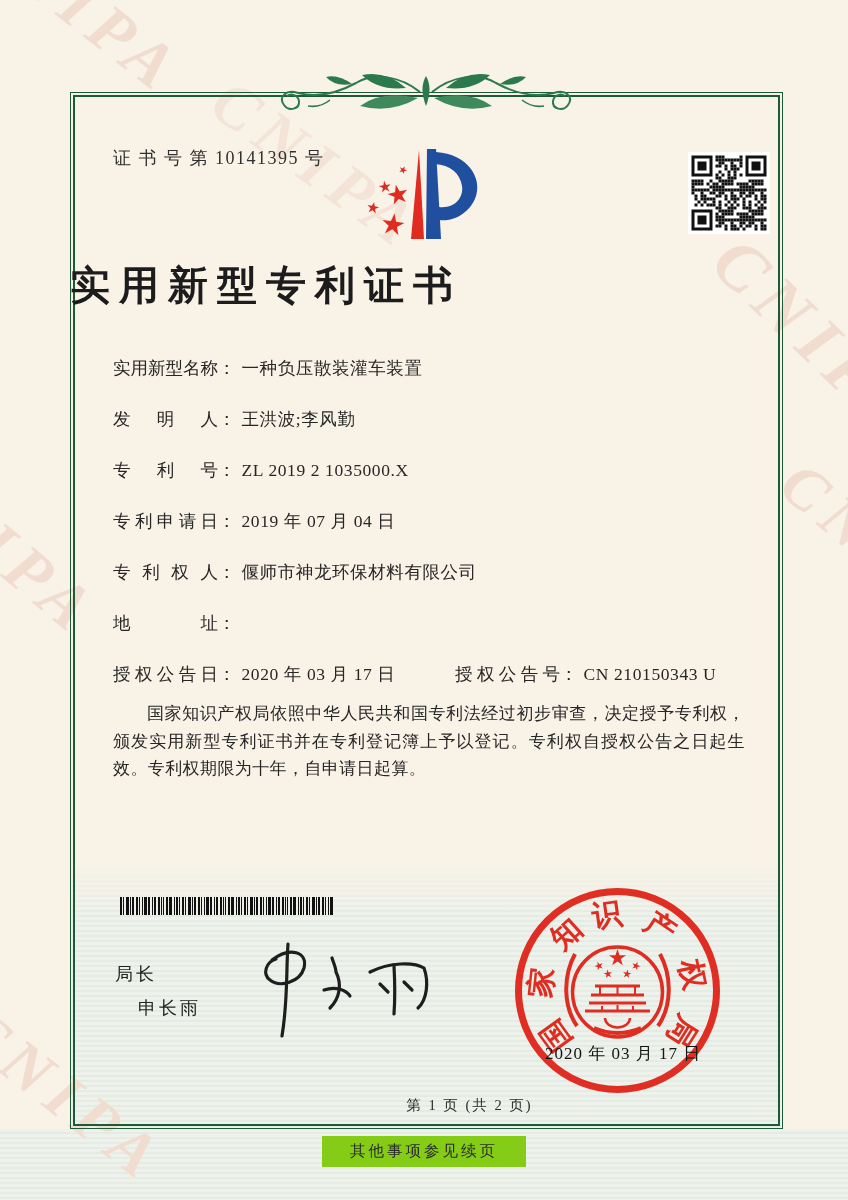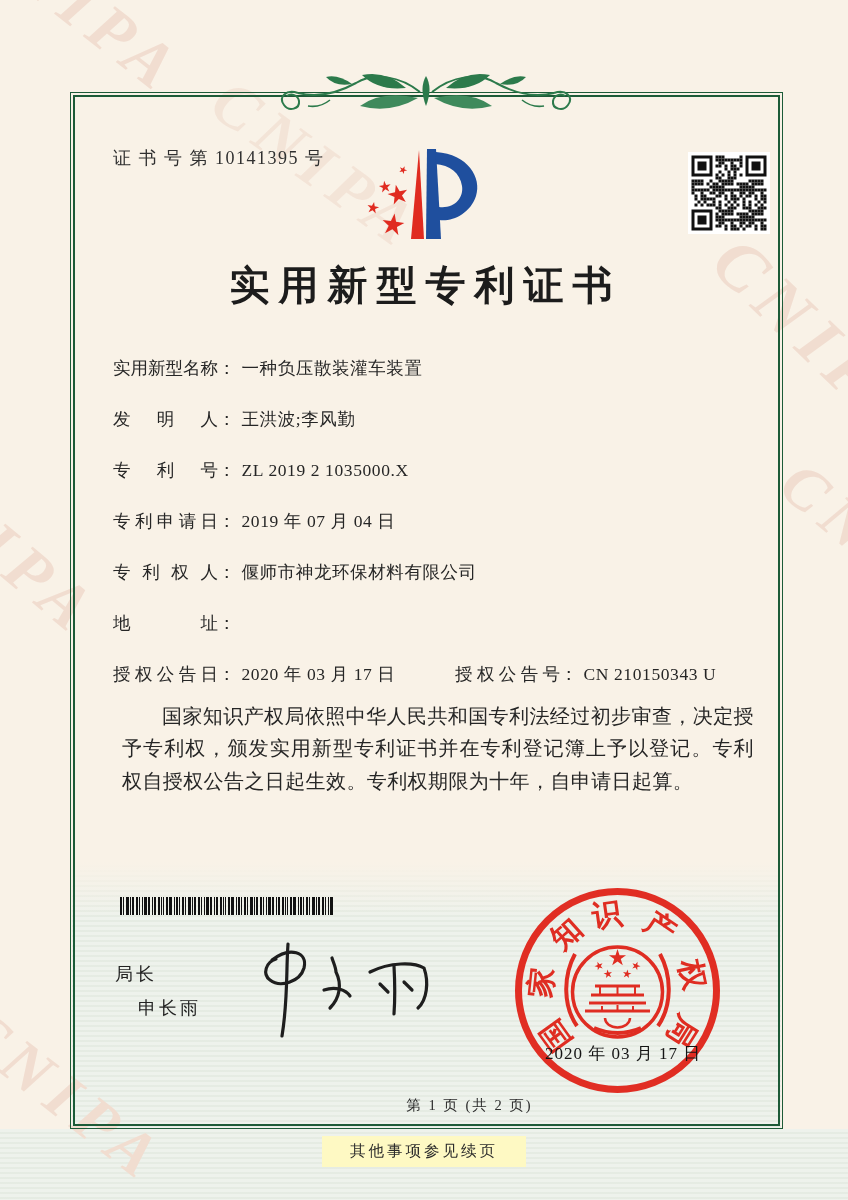--- a/index.html
+++ b/index.html
@@ -13,49 +13,49 @@
        repeating-linear-gradient(180deg,#eef2ec 0px,#eef2ec 3px,#dde5da 4px,#eef2ec 5px);}
   .waves-bottom{left:0;top:1129px;width:848px;height:71px;z-index:0;}
   
   .wm{position:absolute;z-index:1;font-family:"Liberation Serif",serif;font-style:italic;font-weight:bold;
       color:#f1ddd0;letter-spacing:10px;white-space:nowrap;pointer-events:none;}
   
   .frame{left:70px;top:92px;width:711px;height:1035px;border:1px solid #1d5b38;z-index:2;}
   .frame::after{content:"";position:absolute;inset:2px;border:2px solid #1d5b38;}
   
   .cert-no{left:113px;top:146px;font-size:18px;letter-spacing:1.5px;color:#303030;z-index:3;}
-  .title{left:70px;top:258px;width:711px;text-align:center;font-size:40px;font-weight:600;
+  .title{left:70px;top:258px;width:711px;font-size:40px;font-weight:600;
          letter-spacing:9px;color:#1c1c1c;z-index:3;}
   
   .fields{left:113px;top:356px;width:640px;display:flex;flex-direction:column;gap:27px;z-index:3;
           font-size:17.5px;}
   .frow{display:flex;align-items:baseline;}
   .fpair{display:flex;align-items:baseline;}
   .fpair.first{width:342px;}
   .flabel{display:inline-block;width:105px;text-align:justify;text-align-last:justify;letter-spacing:0;}
   .fcolon{margin:0 6px 0 0;}
   .fvalue{letter-spacing:0.6px;white-space:pre-wrap;}
   
-  .bodytext{left:113px;top:700px;width:632px;z-index:3;font-size:20px;line-height:1.62;
-            text-align:justify;letter-spacing:0.4px;margin-left:9px;}
+  .bodytext{left:113px;top:700px;width:632px;z-index:3;font-size:17px;line-height:1.62;
+            text-align:justify;letter-spacing:0.4px;}
   .bodytext p{margin:0;text-indent:2em;}
   
   .barcode{left:120px;top:897px;z-index:3;}
   .sig-title{left:115px;top:962px;font-family:"Liberation Sans","DejaVu Sans",sans-serif;
              font-size:18px;letter-spacing:3px;color:#222;z-index:3;}
   .sig-name{left:115px;top:996px;font-family:"Liberation Sans","DejaVu Sans",sans-serif;
             font-size:18px;letter-spacing:3px;color:#222;z-index:3;margin-left:23px;}
   .sig-svg{left:232px;top:938px;z-index:3;}
   .seal{left:505px;top:878px;z-index:4;}
   .seal-date{left:518px;top:1042px;width:210px;text-align:center;font-size:17px;letter-spacing:1px;
              color:#141414;z-index:5;}
   .pageinfo{left:70px;top:1096px;width:711px;text-align:center;font-size:14.5px;letter-spacing:2px;
             color:#2b2b2b;z-index:3;margin-left:44px;}
   .footnote-wrap{left:0;top:1136px;width:848px;display:flex;justify-content:center;z-index:3;}
-  .footnote{background:#fef9c3;padding:5px 28px;font-size:15.5px;letter-spacing:3px;color:#2b2b2b;}
+  .footnote{background:#84cc16;padding:5px 28px;font-size:15.5px;letter-spacing:3px;color:#2b2b2b;}
   .ornament{left:276px;top:58px;z-index:3;}
   .logo{left:340px;top:138px;z-index:3;}
   .qr{left:688px;top:152px;z-index:3;}
 </style>
 </head>
 <body>
 
 <svg width="0" height="0" style="position:absolute" aria-hidden="true">
   <defs>
     <path id="star5" d="M0,-10 L2.245,-3.09 L9.51,-3.09 L3.63,1.18 L5.88,8.09 L0,3.82 L-5.88,8.09 L-3.63,1.18 L-9.51,-3.09 L-2.245,-3.09 Z"></path>

